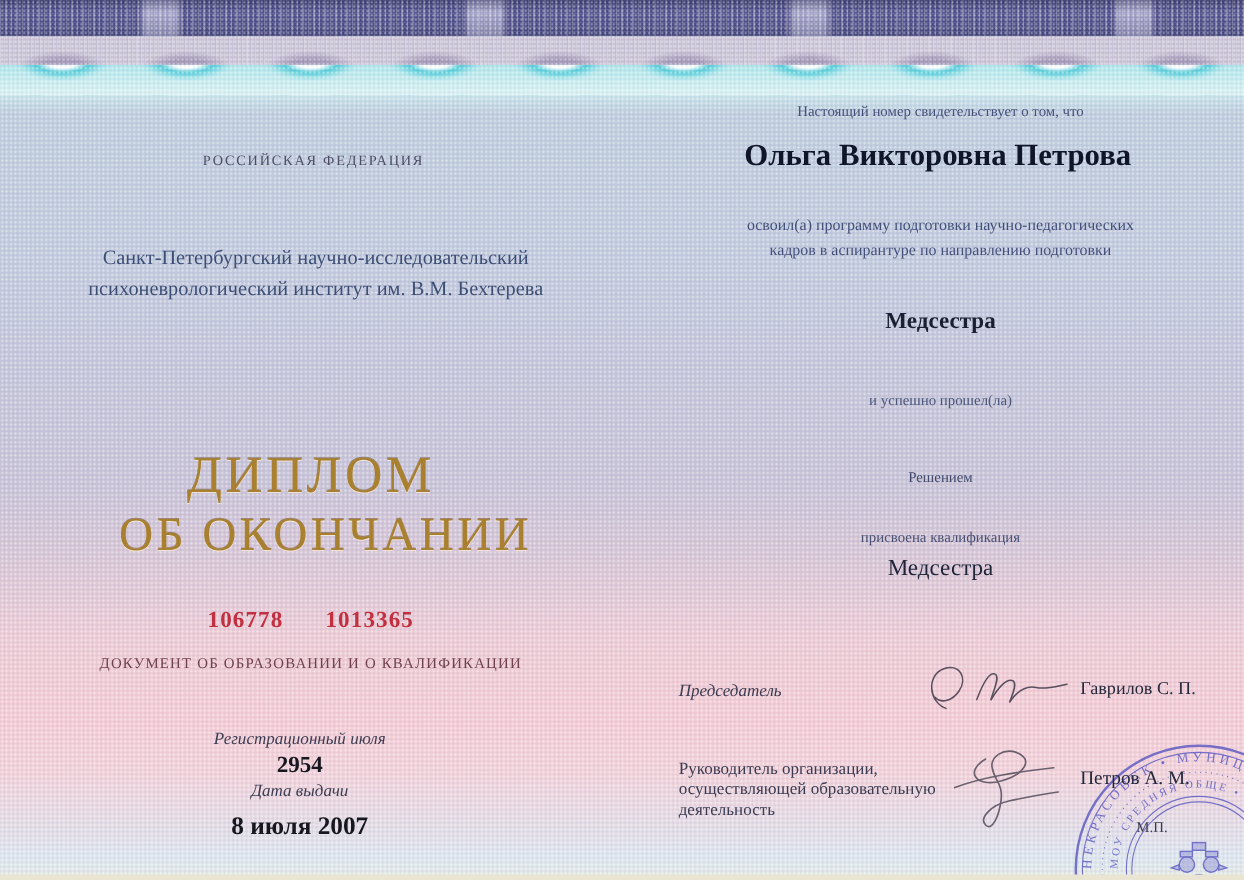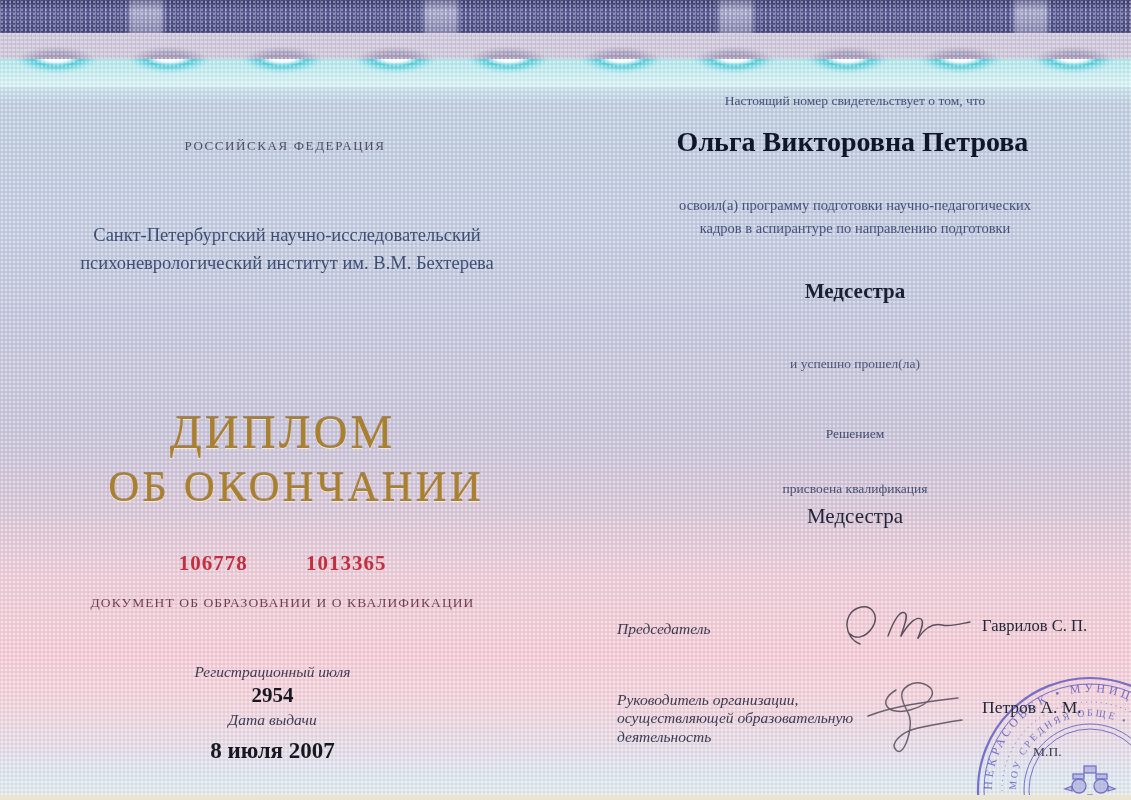--- a/index.html
+++ b/index.html
@@ -56,37 +56,37 @@
     background-position:0 0, 2px 2px;
   }
   
   .country{left:40px;top:138px;width:490px;font-size:13px;letter-spacing:1.6px;color:#4c4c64;}
   .institution{left:8px;top:222px;width:558px;font-size:18.5px;line-height:1.5;color:#3d4e74;}
   .title{left:0;top:372px;width:565px;color:#a9802f;letter-spacing:3px;
          text-shadow:0 1px 0 rgba(255,246,222,.65), 0 -1px 0 rgba(92,58,12,.45);}
   .title-l1{font-size:47px;line-height:56px;margin-top:32px;}
   .title-l2,.title-l3{font-size:43px;line-height:53px;margin-left:27px;}
   .serials{left:0;top:551px;width:565px;font-size:21px;font-weight:bold;color:#c22f3e;letter-spacing:1px;}
-  .serials span{margin:0 26px;}
+  .serials span{margin:0 16px;}
   .docline{left:0;top:595px;width:565px;font-size:13.5px;letter-spacing:1.1px;color:#6f3f4e;}
   .reg-label{left:0;top:663px;width:545px;font-style:italic;font-size:15.5px;color:#3c3c52;}
   .reg-number{left:0;top:683px;width:545px;font-size:21px;font-weight:bold;color:#17171f;}
   .date-label{left:0;top:711px;width:545px;font-style:italic;font-size:15.5px;color:#3c3c52;}
   .date-value{left:0;top:738px;width:545px;font-size:23px;font-weight:bold;color:#17171f;}
   .intro{left:590px;top:93px;width:530px;font-size:13.5px;color:#44507a;}
   .holder{left:585px;top:126px;width:535px;font-size:28px;font-weight:bold;color:#10162a;}
   .program{left:590px;top:194px;width:530px;font-size:14.5px;line-height:1.6;color:#44507a;}
   .program-name{left:590px;top:279px;width:530px;font-size:21px;font-weight:bold;color:#1a2031;}
   .passed{left:590px;top:356px;width:530px;font-size:13.5px;color:#4b5578;}
   .decision{left:590px;top:426px;width:530px;font-size:13.5px;color:#424a6e;}
   .qual-label{left:590px;top:481px;width:530px;font-size:13.5px;color:#474f73;}
   .qualification{left:590px;top:504px;width:530px;font-size:21px;color:#20253a;}
   .chairman-label{left:617px;top:620px;font-style:italic;font-size:15.5px;color:#3a3a50;}
   .chairman-name{left:982px;top:616px;font-size:16.5px;color:#23283a;}
-  .head-label{left:617px;top:691px;width:270px;font-style:italic;font-size:15.5px;line-height:1.18;color:#3a3a50;text-align:left;}
+  .head-label{left:617px;top:691px;width:270px;font-size:15.5px;line-height:1.18;color:#3a3a50;text-align:left;}
   .head-name{left:982px;top:697px;font-size:17.5px;color:#23283a;z-index:5;}
   .mp{left:1033px;top:744px;font-size:13.5px;color:#3d3d52;z-index:5;}
   .sig{pointer-events:none;}
   .seal{left:965px;top:665px;width:260px;height:260px;opacity:.82;}
 </style>
 </head>
 <body>
 
 <div class="page">
 

